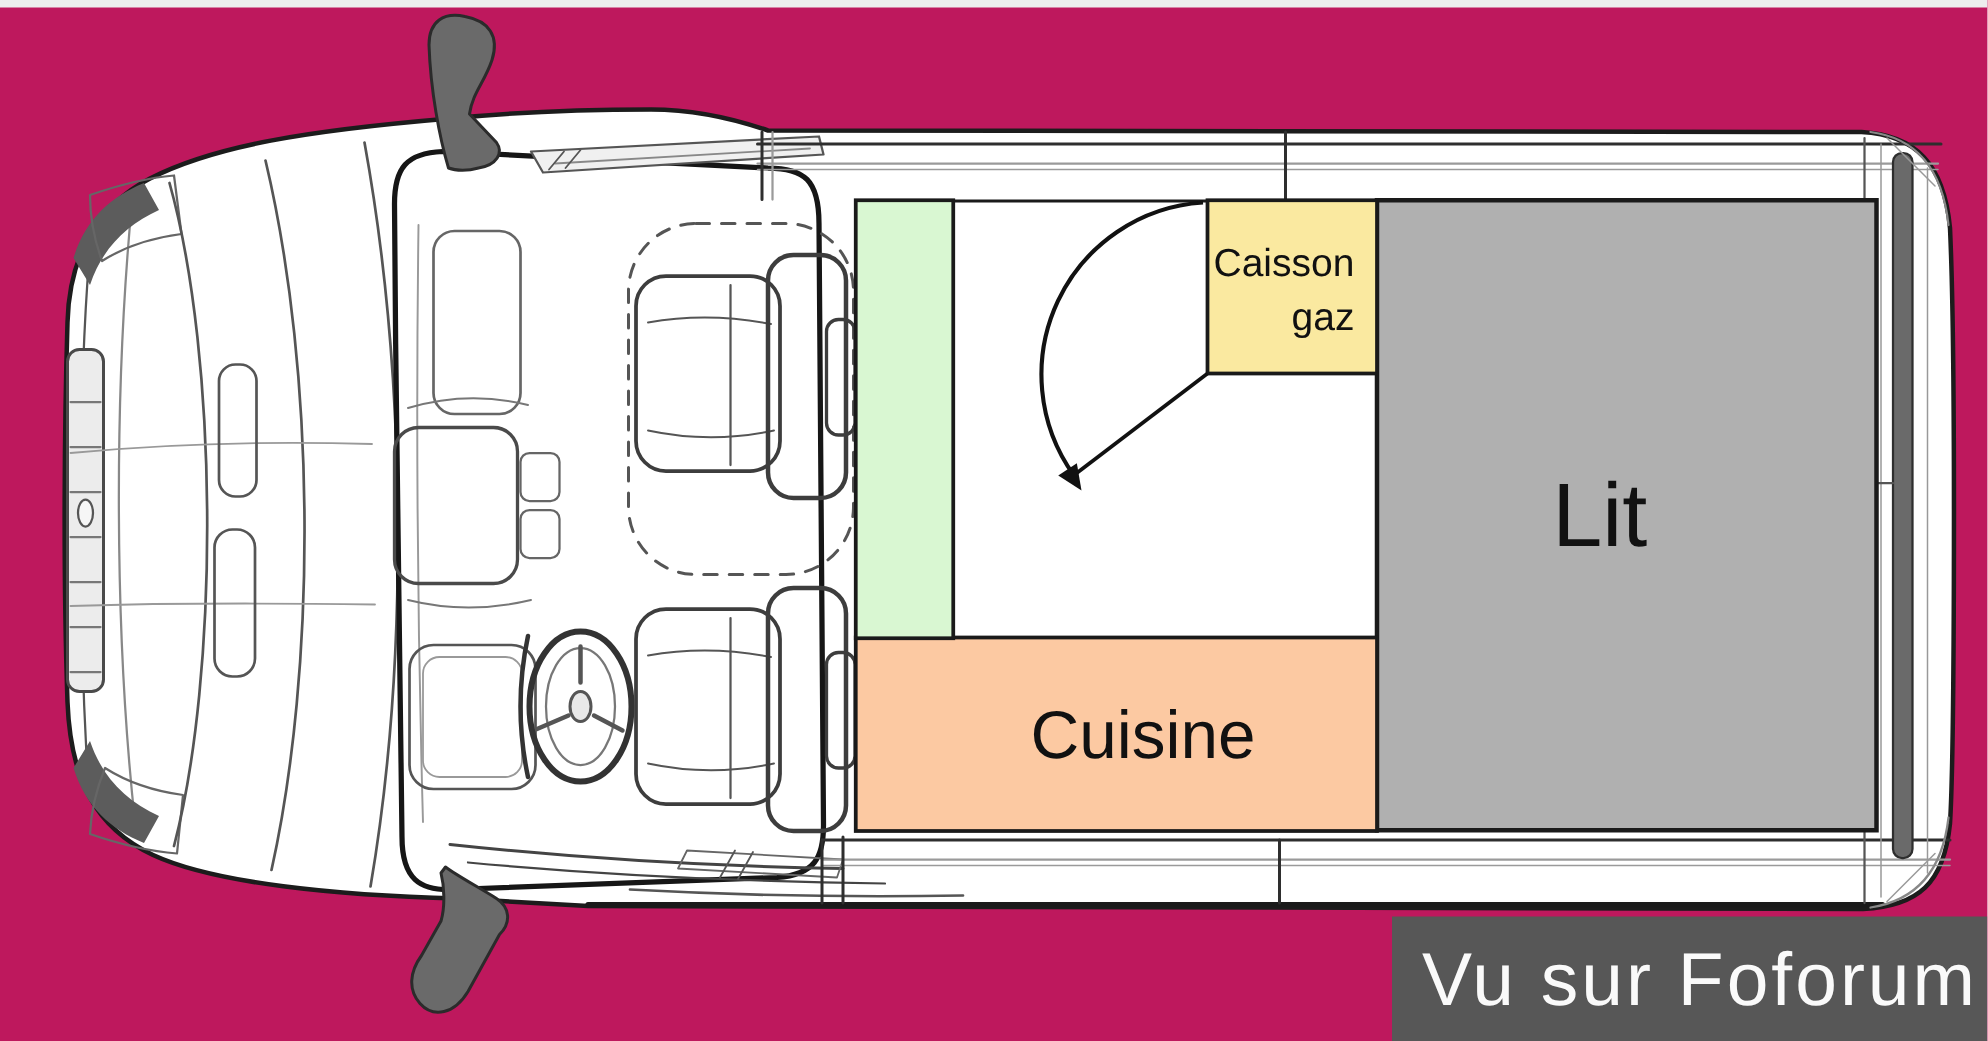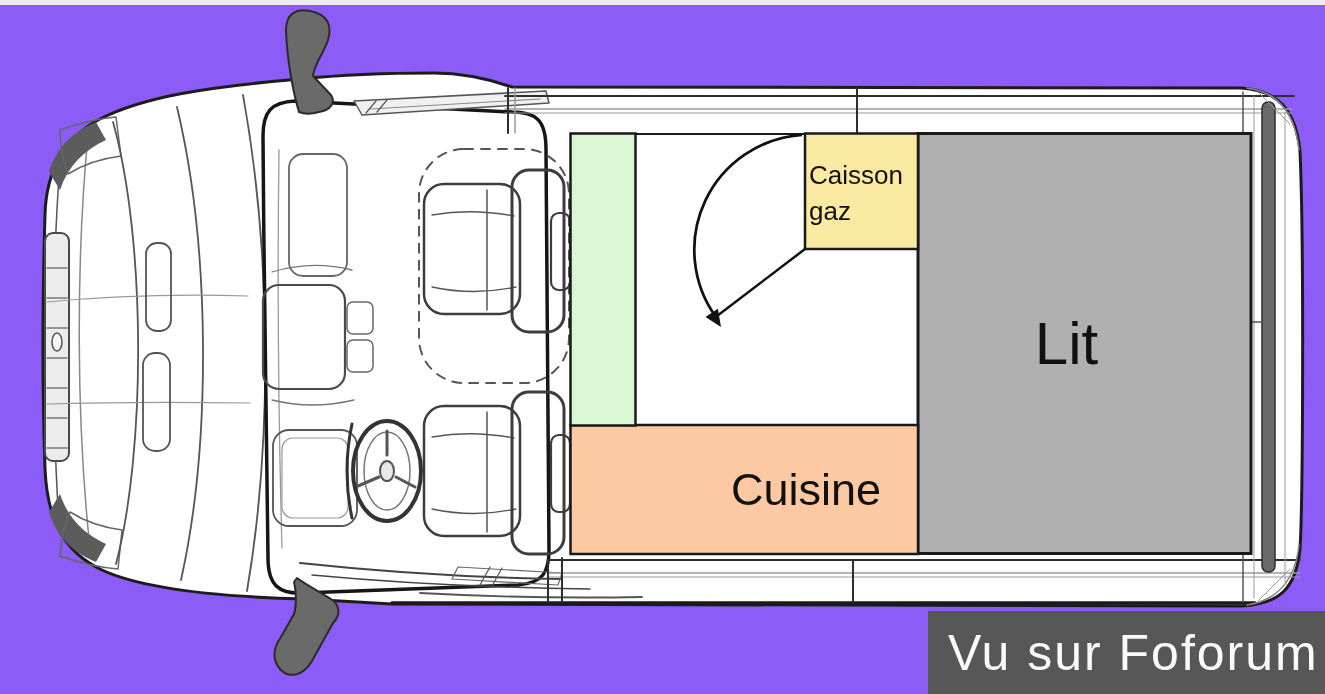--- a/index.html
+++ b/index.html
@@ -1,25 +1,25 @@
 <!DOCTYPE html>
 <html><head>
 <meta charset="utf-8">
 <style>
   html,body{margin:0;padding:0;background:#ffffff;}
-  .stage{position:relative;width:1325px;height:694px;background:#8b5cf6;overflow:hidden;
-         font-family:"Liberation Sans","DejaVu Sans",sans-serif;}
+  .stage{position:relative;width:1325px;height:694px;background:#be185d;overflow:hidden;
+         font-family:"Liberation Sans","DejaVu Sans",sans-serif;text-align:right;}
   .stage svg{position:absolute;left:0;top:0;}
   .zlabel{position:absolute;color:#111;pointer-events:none;}
   .zlabel.caisson{left:809px;top:157px;font-size:26px;line-height:36px;}
   .zlabel.caisson span{display:block;}
   .zlabel.lit{left:918px;top:133px;width:263px;height:420px;display:flex;align-items:center;
               justify-content:center;font-size:60px;padding-left:34px;box-sizing:border-box;}
   .zlabel.cuisine{left:570px;top:425px;width:340px;height:129px;display:flex;align-items:center;
-              justify-content:center;font-size:45px;padding-left:44px;box-sizing:border-box;margin-left:44px;}
+              justify-content:center;font-size:45px;padding-left:44px;box-sizing:border-box;}
   .watermark{position:absolute;left:928px;top:611px;width:397px;height:83px;background:#575757;
              display:flex;align-items:center;box-sizing:border-box;padding-left:20px;}
   .watermark span{color:#fafafa;font-size:50px;letter-spacing:2px;white-space:nowrap;}
 </style>
 </head>
 <body>
 
 <div class="stage">
 
 <svg width="1325" height="694" viewBox="0 0 1325 694">

